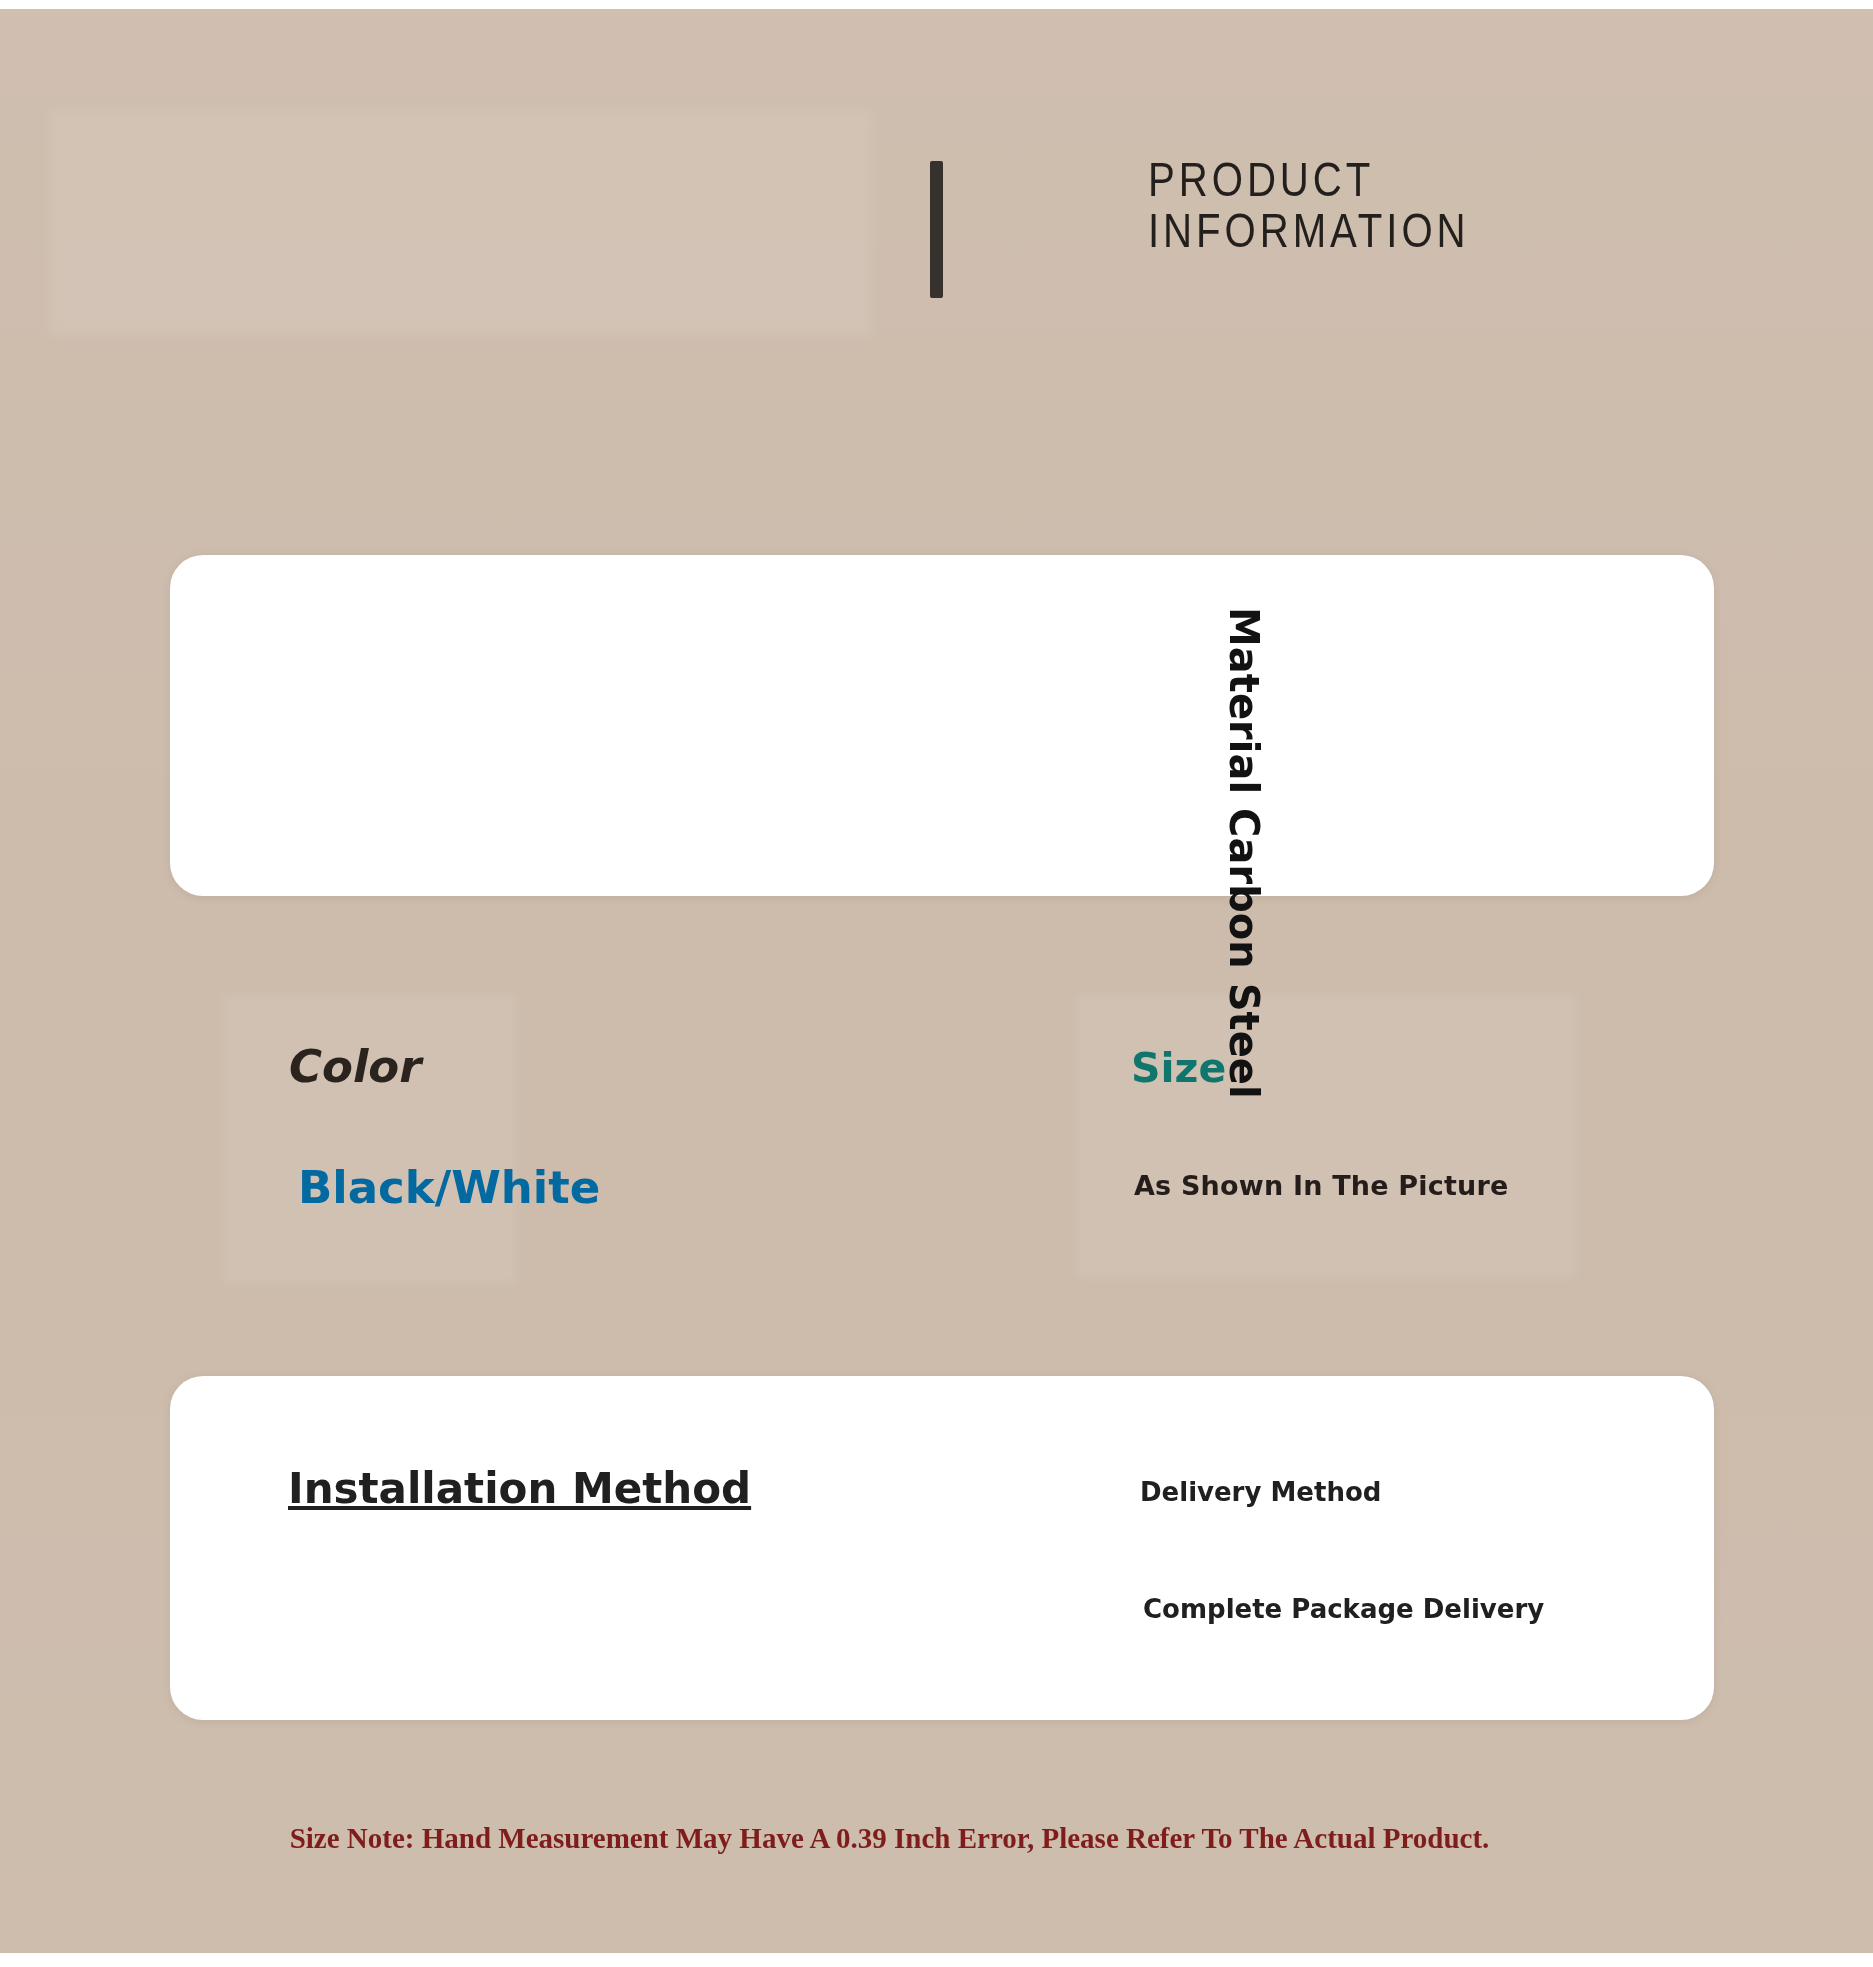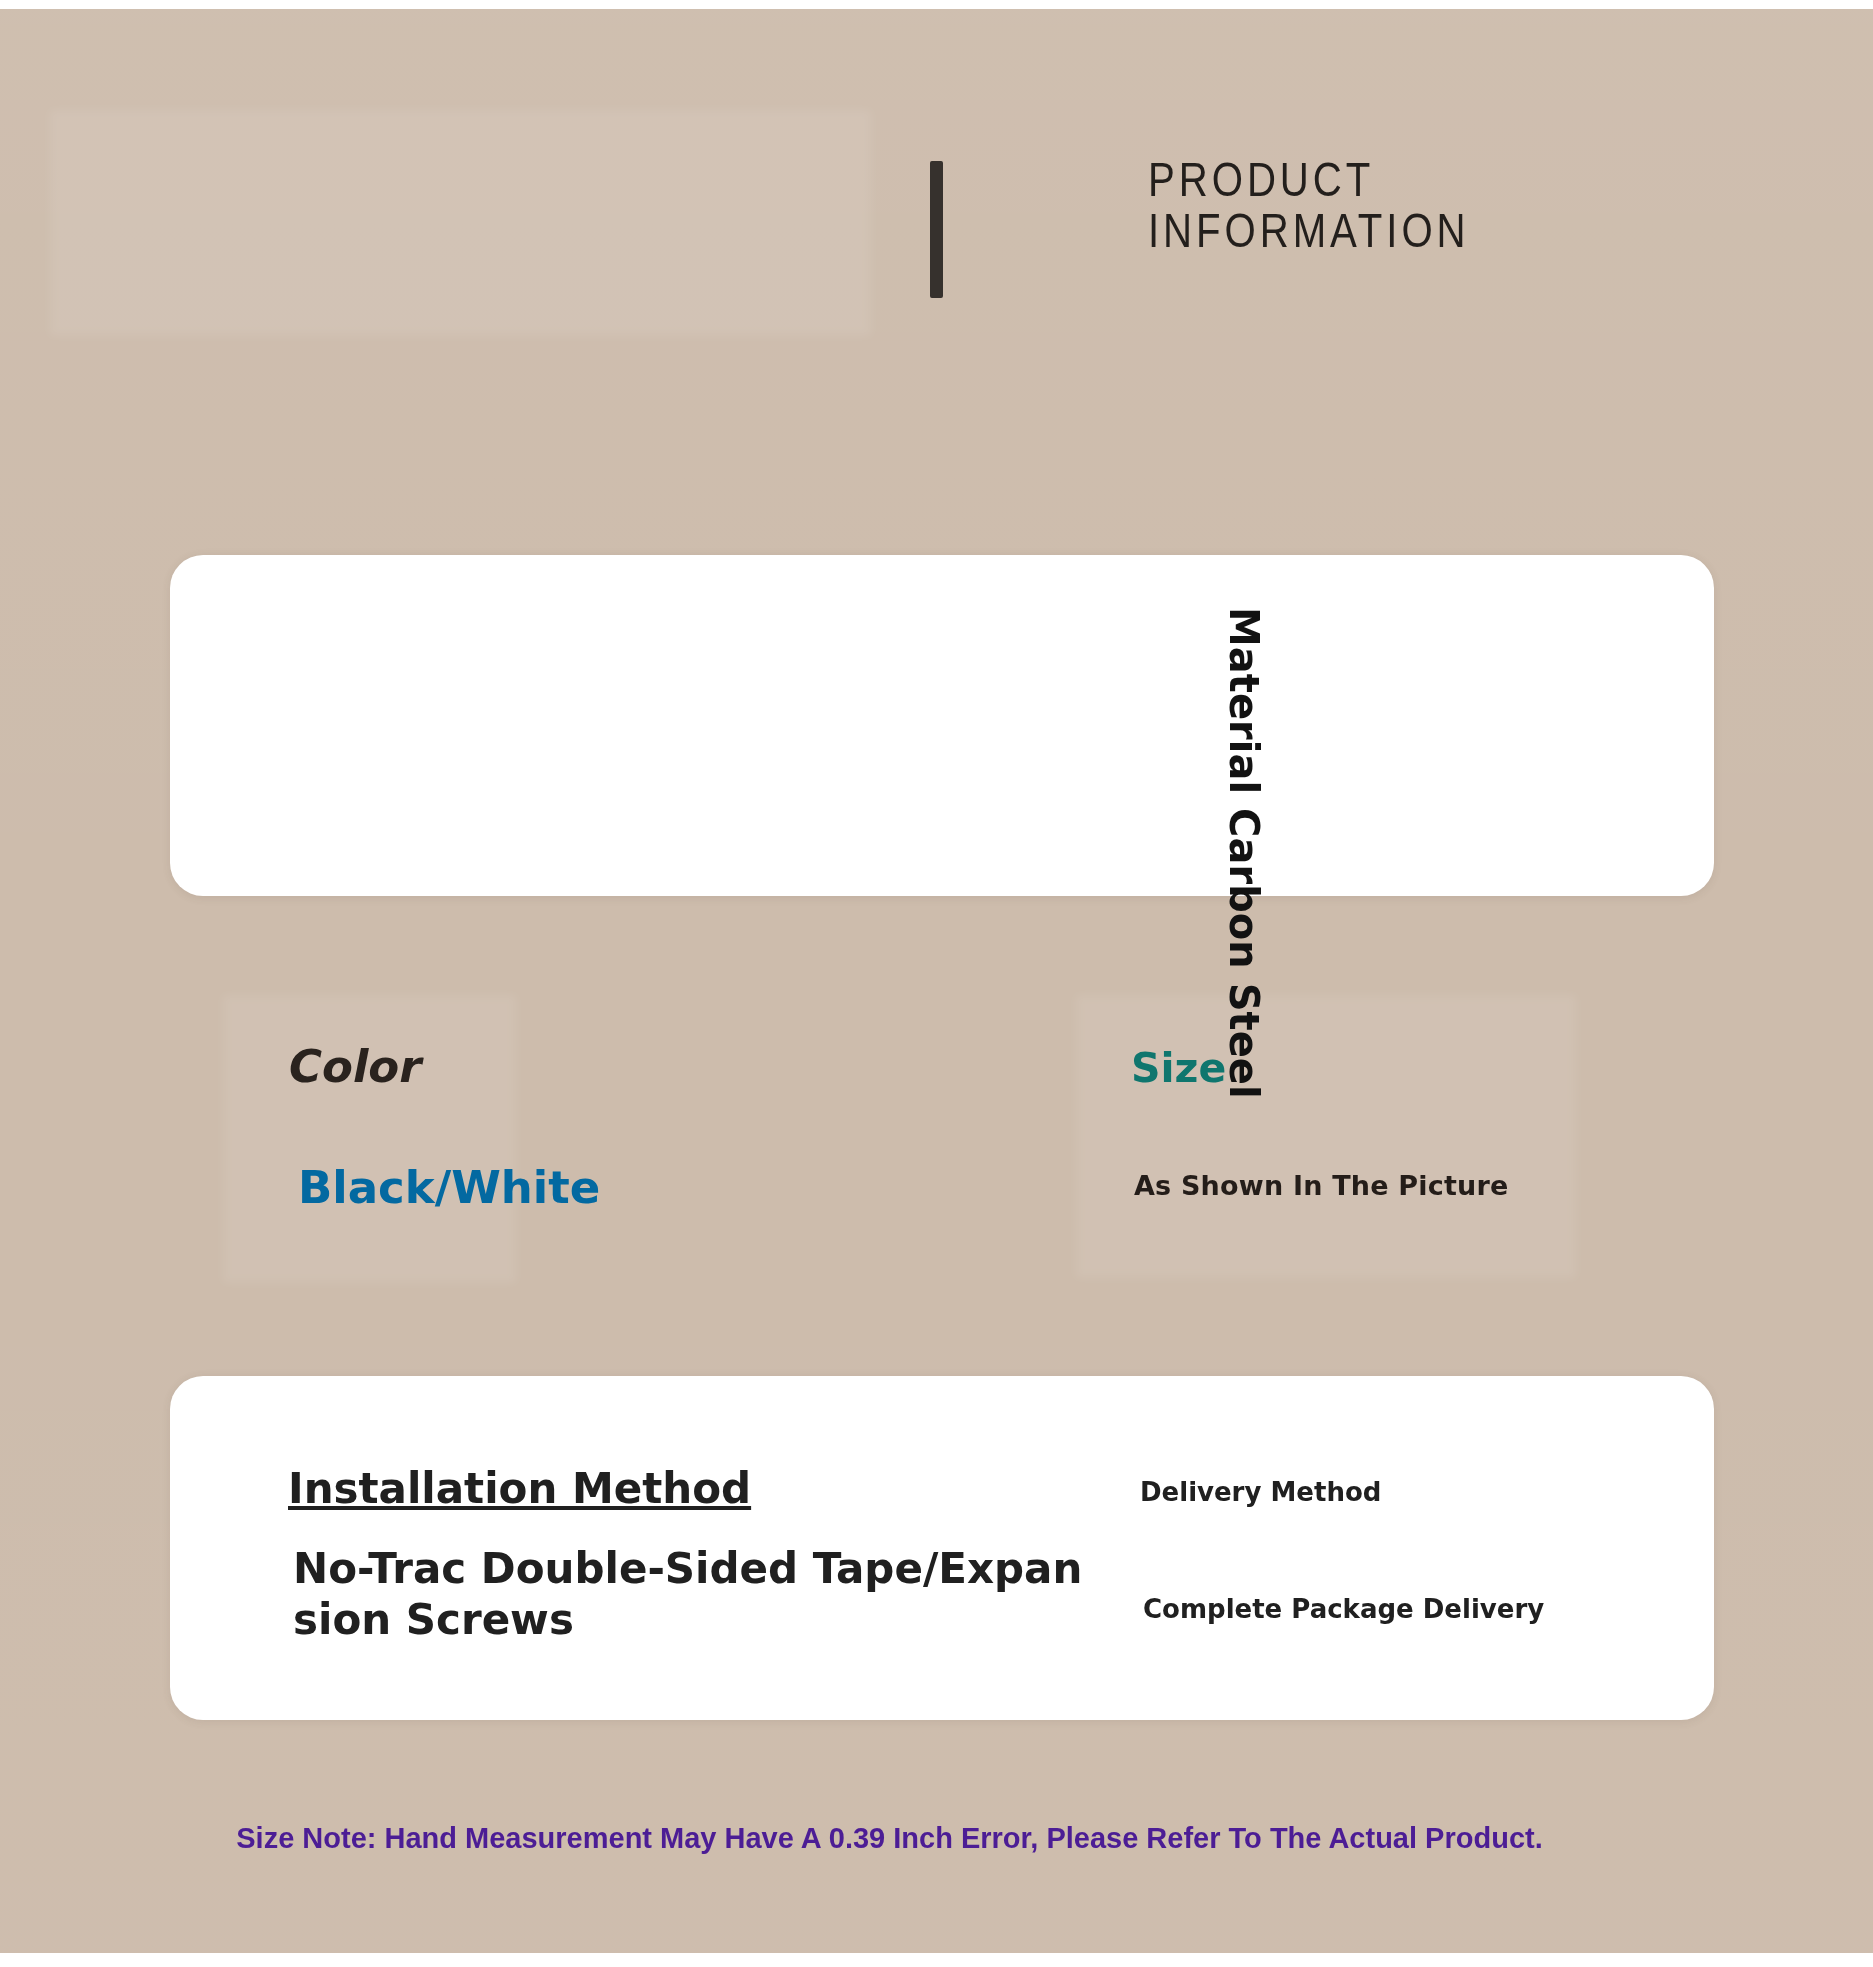--- a/index.html
+++ b/index.html
@@ -202,22 +202,22 @@
 
   
   #footer-note {
     position: absolute;
     left: 0;
     top: 1822px;
     width: 1779px;
     text-align: center;
     font-size: 29px;
     font-weight: 700;
-    color: #4c1d95;
-    font-family: Liberation Sans, sans-serif;
+    color: #7f1d1d;
+    font-family: Liberation Serif, serif;
     white-space: nowrap;
   }
 </style>
 </head>
 <body>
 
 <div id="page">
   <div id="panel"></div>
 
   <div class="ghost" style="left:50px; top:110px; width:821px; height:226px;"></div>
@@ -241,21 +241,19 @@
 
   <div class="blk" id="color-label">Color</div>
   <div class="blk" id="color-value">Black/White</div>
 
   <div class="blk" id="size-label">Size</div>
   <div class="blk" id="size-value">As Shown In The Picture</div>
 
   <div class="card" id="card-install"></div>
 
   <div class="blk" id="install-label">Installation Method</div>
-  <div class="blk" id="install-value"><span>No-Trac Double-Sided Tape/Expan</span>
-<span>sion Screws</span></div>
 
   <div class="blk" id="delivery-label">Delivery Method</div>
   <div class="blk" id="delivery-value">Complete Package Delivery</div>
 
   <div id="footer-note">Size Note: Hand Measurement May Have A 0.39 Inch Error, Please Refer To The Actual Product.</div>
 </div>
 
 
 </body></html>

